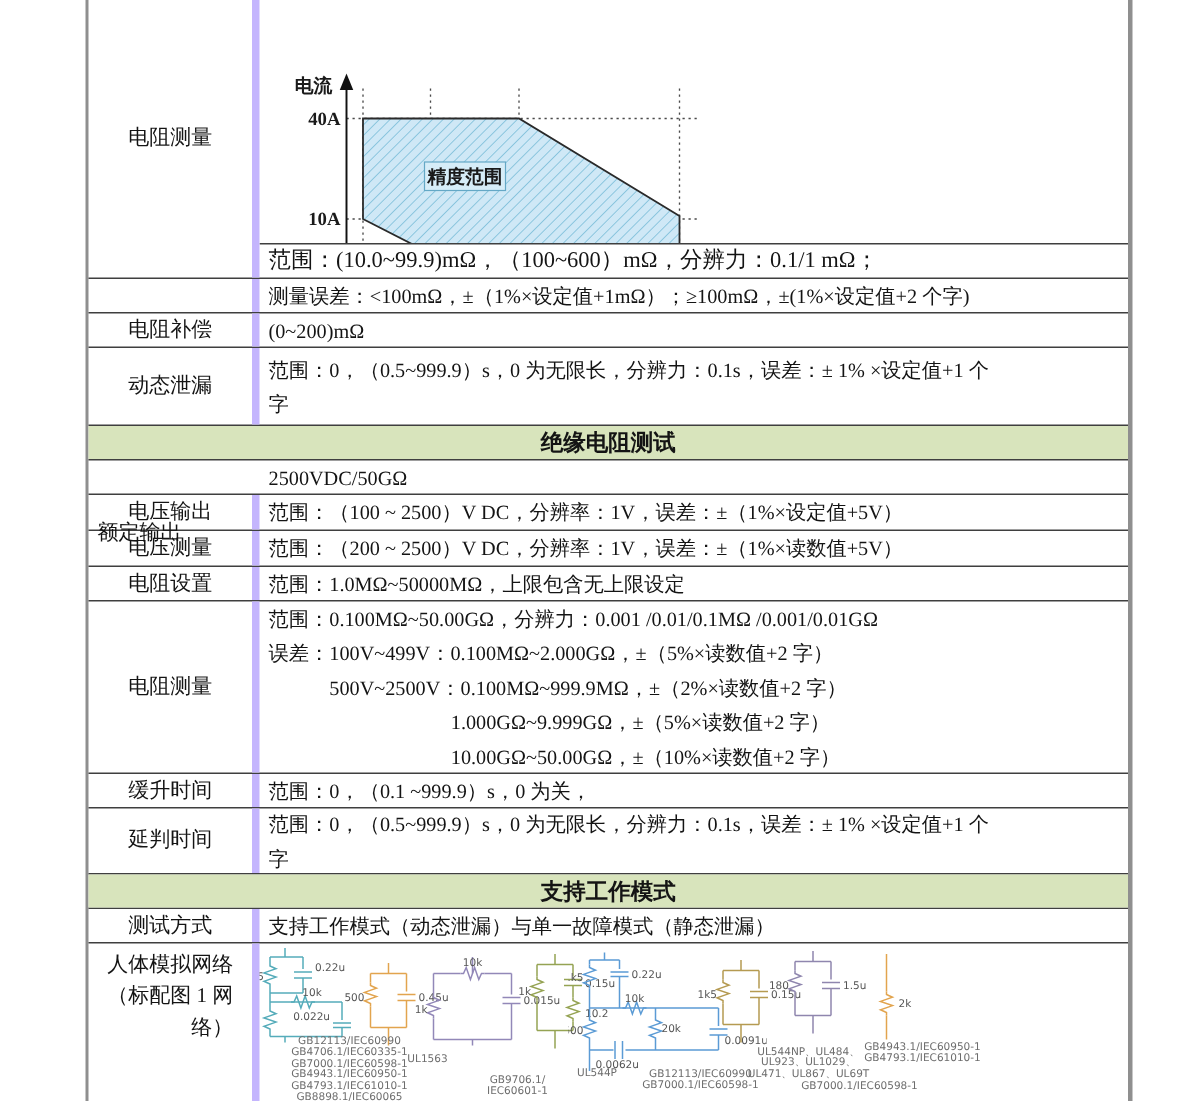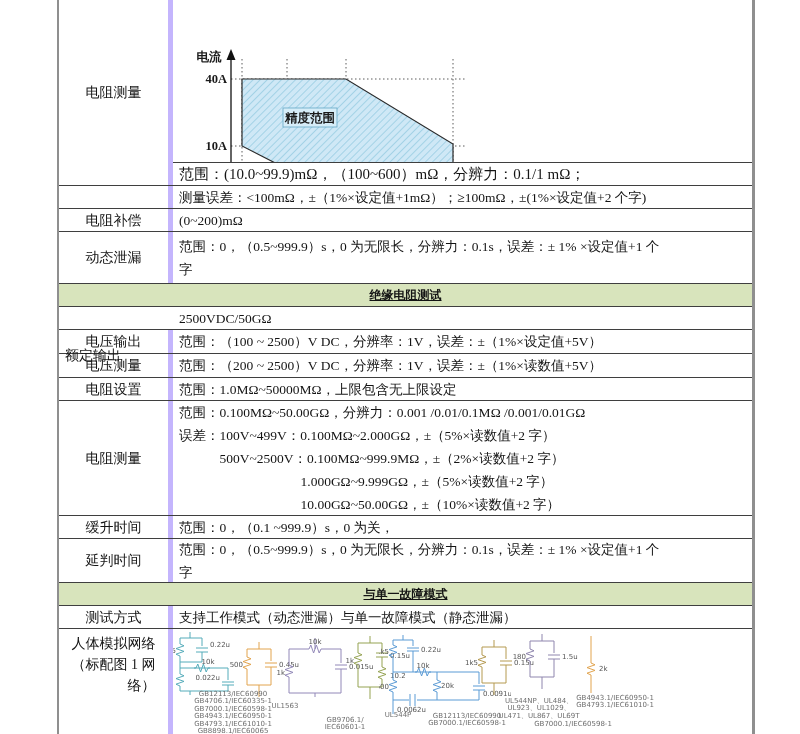--- a/index.html
+++ b/index.html
@@ -10,21 +10,21 @@
   .trow{display:flex;border-bottom:1px solid #3f3f3f;box-sizing:border-box;}
   .lcell{flex:0 0 114px;width:114px;border-right:5px solid #c4b5fd;box-sizing:border-box;
         display:flex;align-items:center;justify-content:center;text-align:right;
         font-size:14px;line-height:21px;white-space:pre-line;}
   .lcell.align-left{justify-content:flex-start;padding-left:6px;margin-top:48px;}
   .lcell.align-top{align-items:flex-start;padding-top:4px;}
   .ccell{flex:1;display:flex;align-items:center;padding:0 6px;font-size:13.5px;
         line-height:23px;white-space:pre-wrap;box-sizing:border-box;overflow:hidden;}
   .ccell.col{flex-direction:column;align-items:stretch;padding:0;}
   .shead{flex:1;background:#d8e4bc;display:flex;align-items:center;justify-content:center;
-        font-weight:bold;font-size:12px;text-decoration:underline;}
+        font-weight:bold;font-size:15px;}
   .chart-wrap{height:163px;border-bottom:1px solid #3f3f3f;box-sizing:border-box;overflow:hidden;}
   .range-line{height:22px;display:flex;align-items:center;padding:0 6px;font-size:15px;white-space:pre;}
   .networks{position:relative;flex:1;overflow:hidden;padding:0;}
   .net{position:absolute;transform:translateX(-50%);}
   .netlbl{position:absolute;transform:translateX(-50%);font-size:7px;line-height:7.4px;
         color:#6d6d6d;text-align:center;white-space:pre-line;
         font-family:"DejaVu Sans","Liberation Sans",sans-serif;padding-left:44px;}
   svg text{font-family:"DejaVu Sans","Liberation Sans",sans-serif;}
   .chart-svg text{font-family:"Liberation Serif","DejaVu Serif",serif;font-weight:bold;fill:#1a1a1a;}
 </style>
@@ -134,21 +134,21 @@
       <div class="lcell">缓升时间</div>
       <div class="ccell">范围：0，（0.1 ~999.9）s，0 为关，</div>
     </div>
     <div class="trow" style="height:44px">
       <div class="lcell">延判时间</div>
       <div class="ccell">范围：0，（0.5~999.9）s，0 为无限长，分辨力：0.1s，误差：± 1% ×设定值+1 个
 字</div>
     </div>
 
     <div class="trow" style="height:23px">
-      <div class="shead">与单一故障模式</div>
+      <div class="shead">支持工作模式</div>
     </div>
 
     <div class="trow" style="height:23px">
       <div class="lcell">测试方式</div>
       <div class="ccell">支持工作模式（动态泄漏）与单一故障模式（静态泄漏）</div>
     </div>
 
     <div class="trow" style="height:107px;border-bottom:none">
       <div class="lcell align-top">人体模拟网络
 （标配图 1 网

